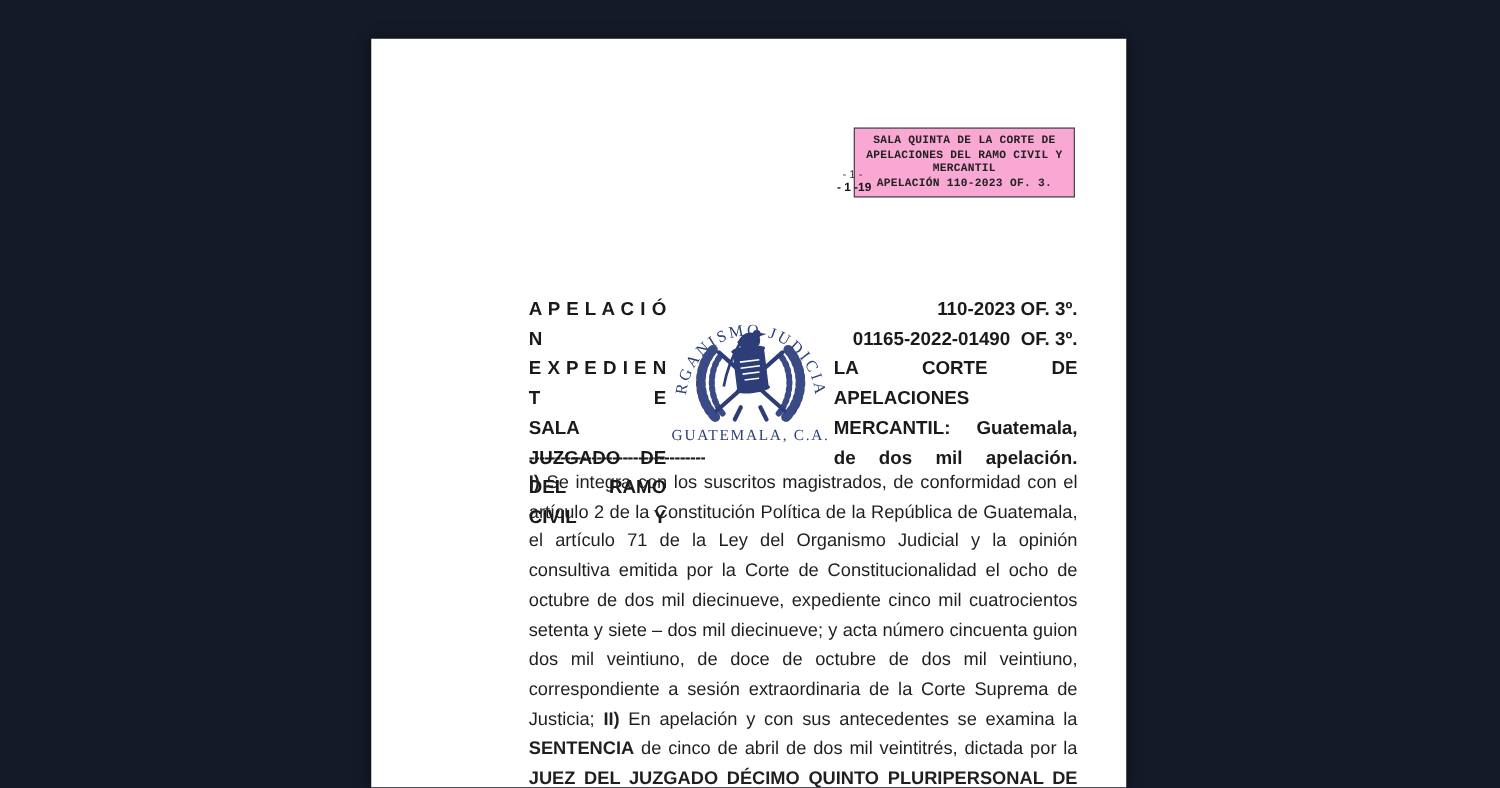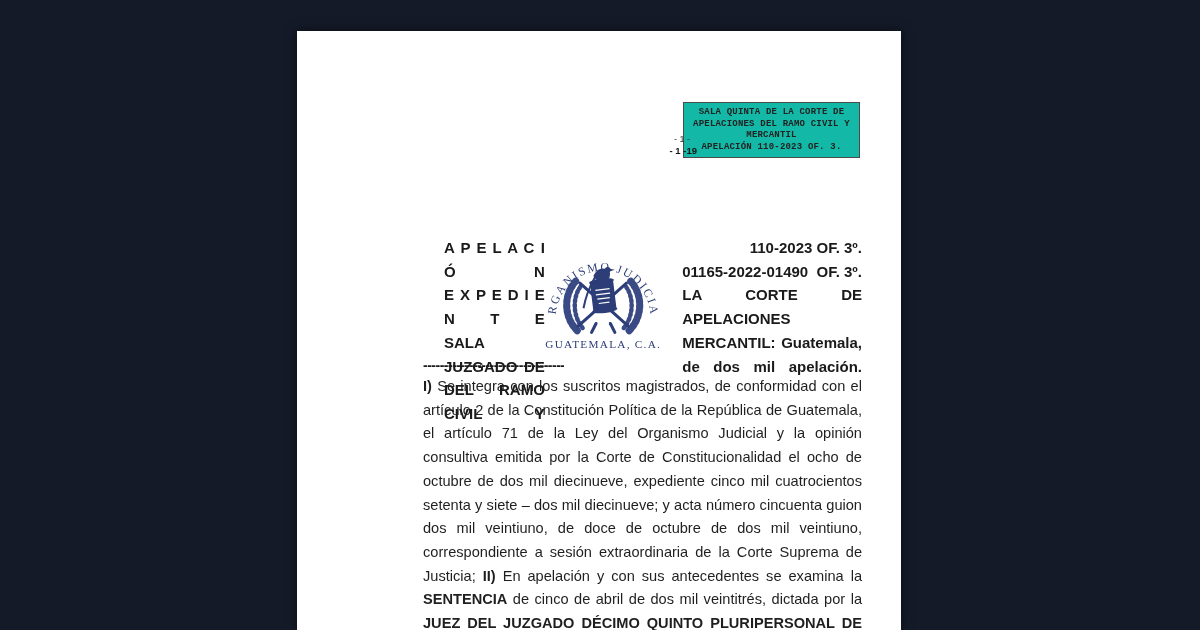--- a/index.html
+++ b/index.html
@@ -10,37 +10,37 @@
   }
   .paper{
     position:absolute;left:297px;top:31px;width:604px;height:599px;
     background:#ffffff;box-shadow:0 0 10px rgba(0,0,0,.55);
   }
   
   .stamp-box{
     position:absolute;left:386px;top:71px;width:177px;height:56px;
     border:1.5px solid #4a4a4a;box-sizing:border-box;
     display:flex;flex-direction:column;justify-content:center;
-    background:#14b8a6;z-index:1;
+    background:#f9a8d4;z-index:1;
   }
   .stamp-box .line{
     font-family:"Liberation Mono","DejaVu Sans Mono",monospace;
     font-weight:bold;font-size:9px;line-height:11.5px;
     text-align:center;color:#222;letter-spacing:.2px;white-space:pre;
   }
   
   .pagenum{position:absolute;color:#3a3a3a;z-index:2;font-family:"Liberation Sans",sans-serif;}
   .pagenum-1{top:103px;left:330px;width:63px;text-align:right;font-size:9px;}
   .pagenum-2{top:114px;left:330px;width:70px;text-align:right;font-size:9.5px;font-weight:bold;color:#151515;}
   
   .header-row{
     position:absolute;top:205px;left:126px;width:439px;
     display:flex;justify-content:space-between;align-items:flex-start;
   }
-  .hcol{font-weight:bold;font-size:15px;line-height:23.7px;color:#1a1a1a;margin-left:21px;}
+  .hcol{font-weight:bold;font-size:15px;line-height:23.7px;color:#1a1a1a;}
   .hcol-left{width:110px;}
   .hcol-right{width:195px;}
   .hcol .jl{text-align:justify;text-align-last:justify;}
   .hcol .pl{white-space:pre;text-align:right;}
   .seal-wrap{width:127px;height:121px;margin-top:1px;}
   
   .dashes{
     position:absolute;top:326px;left:126px;width:141px;height:16px;
     overflow:hidden;white-space:nowrap;
     font-weight:bold;font-size:14px;letter-spacing:-.5px;color:#1a1a1a;

